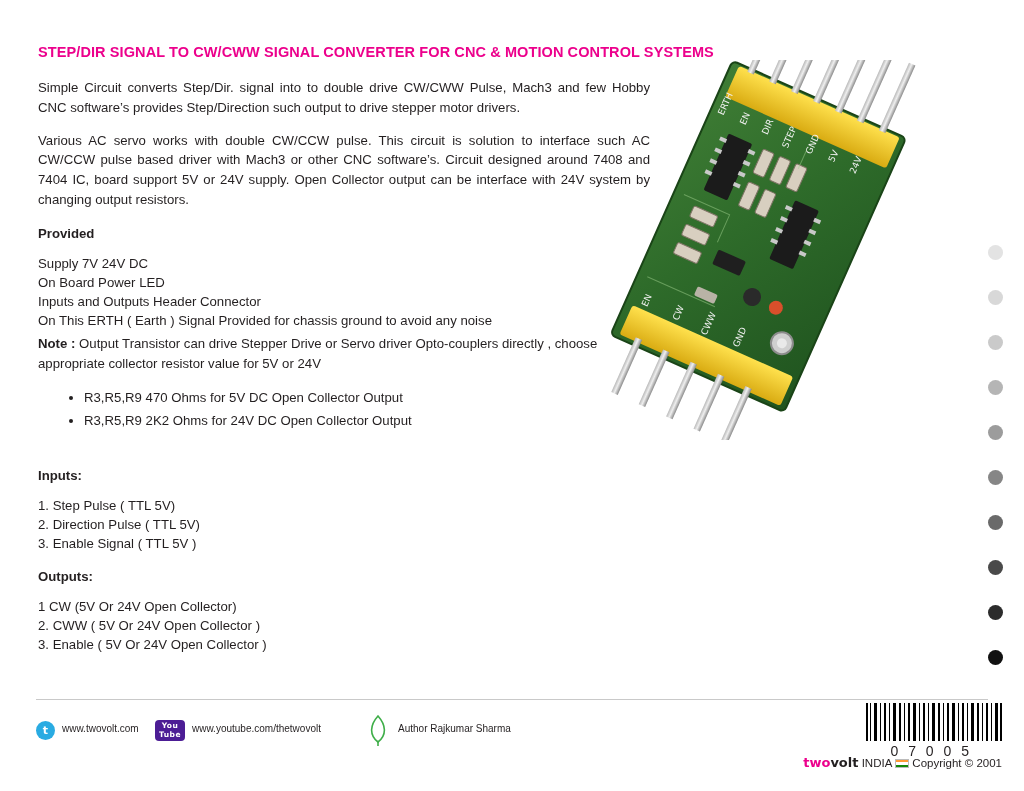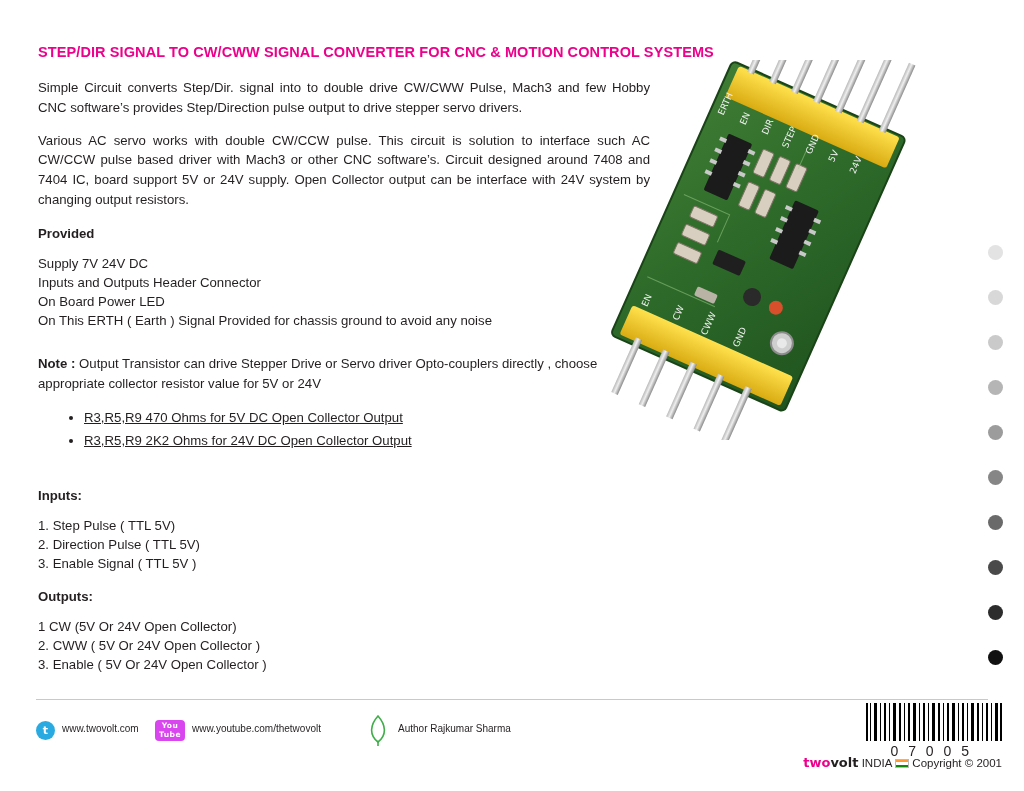--- a/index.html
+++ b/index.html
@@ -98,33 +98,32 @@
   .h-sub {
     font-weight: bold;
     font-size: 13.2px;
     margin: 14px 0 10px 0;
   }
   .list-plain div {
     margin: 0;
     line-height: 1.45;
   }
   .note {
-    margin-top: 24px;
+    margin-top: 4px;
     text-align: left;
     line-height: 1.5;
   }
   .note b { font-weight: bold; }
   ul.bullets {
     margin: 14px 0 0 0;
     padding-left: 46px;
   }
   ul.bullets li {
     margin-bottom: 4px;
     line-height: 1.45;
-    text-decoration: underline;
   }
   .block-gap { height: 18px; }
 
   
   .board-area {
     position: absolute;
     left: 610px;
     top: 60px;
     width: 360px;
     height: 380px;
@@ -182,21 +181,21 @@
     line-height: 19px;
     font-family: "DejaVu Sans", sans-serif;
   }
   .yt-badge {
     position: absolute;
     left: 155px;
     top: 21px;
     width: 30px;
     height: 21px;
     border-radius: 4px;
-    background: #d946ef;
+    background: #4c1d95;
     color: #fff;
     font-size: 7.5px;
     font-weight: bold;
     text-align: center;
     line-height: 9px;
     padding-top: 1px;
     box-sizing: border-box;
     font-family: "DejaVu Sans", sans-serif;
   }
   .yt-badge .yb1 { display:block; letter-spacing:0.5px; }
@@ -256,28 +255,28 @@
 </style>
 </head>
 <body>
 
 <div class="page">
 
 
   <div class="title">STEP/DIR SIGNAL TO CW/CWW SIGNAL CONVERTER FOR CNC &amp; MOTION CONTROL SYSTEMS</div>
 
   <div class="col">
-    <p class="para">Simple Circuit converts Step/Dir. signal into to double drive CW/CWW Pulse, Mach3 and few Hobby CNC software’s provides Step/Direction pulse output to drive stepper servo drivers.</p>
+    <p class="para">Simple Circuit converts Step/Dir. signal into to double drive CW/CWW Pulse, Mach3 and few Hobby CNC software’s provides Step/Direction such output to drive stepper motor drivers.</p>
     <p class="para">Various AC servo works with double CW/CCW pulse. This circuit is solution to interface such AC CW/CCW pulse based driver with Mach3 or other CNC software’s. Circuit designed around 7408 and 7404 IC, board support 5V or 24V supply. Open Collector output can be interface with 24V system by changing output resistors.</p>
 
     <div class="h-sub">Provided</div>
     <div class="list-plain">
       <div>Supply 7V 24V DC</div>
+      <div>On Board Power LED</div>
       <div>Inputs and Outputs Header Connector</div>
-      <div>On Board Power LED</div>
       <div>On This ERTH ( Earth ) Signal Provided for chassis ground to avoid any noise</div>
     </div>
 
     <div class="note">
       <b>Note :</b>
       <span>Output Transistor can drive Stepper Drive or Servo driver Opto-couplers directly , choose appropriate collector resistor value for 5V or 24V</span>
     </div>
 
     <ul class="bullets">
       <li>R3,R5,R9 470 Ohms for 5V DC Open Collector Output</li>

